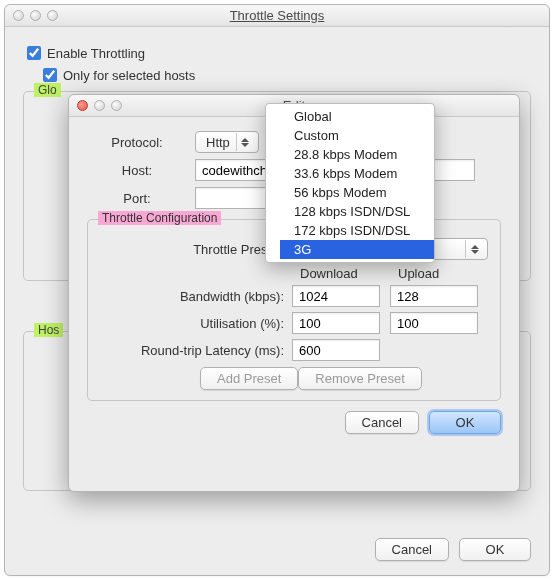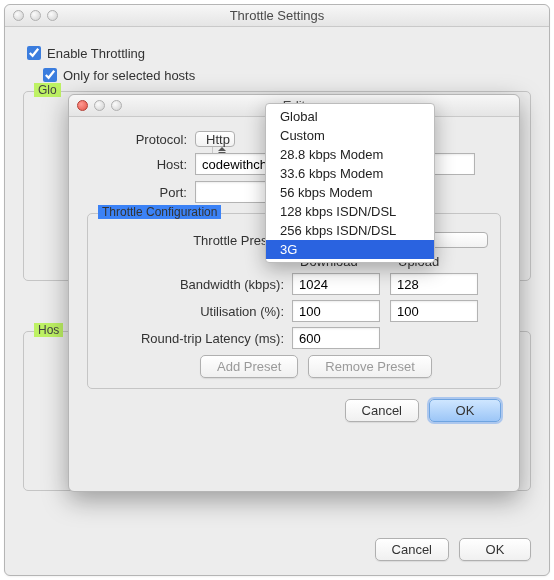--- a/index.html
+++ b/index.html
@@ -33,21 +33,21 @@
   .traffic {
     display:flex; gap:6px; position:absolute; left:8px; top:5px;
   }
   .dot {
     width:11px; height:11px; border-radius:50%;
     background: radial-gradient(circle at 35% 35%, #fbfbfb, #d0d0d0);
     border:1px solid #b0b0b0;
   }
   .dot.red { background: radial-gradient(circle at 35% 35%, #ff9a92, #e45549); border-color:#b43e34; }
   .title {
-    flex:1; text-align:center; font-size:13px; color:#4a4a4a;
+    flex:1; text-align:center; font-size:13px; color:#4a4a4a;text-decoration:underline;
   }
   .content { padding: 16px 18px 12px 18px; }
 
   
   .main { left:4px; top:4px; width:546px; height:572px; }
   .checkbox-row { display:flex; align-items:center; margin-bottom:2px; }
   .checkbox-row.indent { margin-left:16px; }
   input[type=checkbox] { width:14px; height:14px; margin-right:6px; accent-color:#3b7dde; }
   .groupbox {
     border:1px solid #c5c5c5; border-radius:5px; background:#ededed;
@@ -75,72 +75,72 @@
     background: linear-gradient(#cfe6ff,#9cc6f7);
     border-color:#6fa4e0;
     box-shadow: 0 0 0 2px rgba(120,170,240,0.55);
   }
 
   
   .dialog { left:68px; top:94px; width:452px; height:398px; z-index:5; box-shadow:0 8px 26px rgba(0,0,0,0.35); background:#ececec; }
   .dialog .content { padding:14px 18px 14px 18px; }
 
   .form-row { display:flex; align-items:center; margin-bottom:6px; }
-  .form-row label { width:108px; text-align:right; padding-right:8px; font-size:13px; }
+  .form-row label { width:108px; text-align:center; padding-right:8px; font-size:13px; }
   input.text {
     border:1px solid #b3b3b3; background:#ffffff; height:22px;
     padding:2px 6px; font-size:13px; border-radius:0;
     box-shadow: inset 0 1px 2px rgba(0,0,0,0.08);
   }
   .select {
     display:inline-flex; align-items:center;
     background:linear-gradient(#ffffff,#f2f2f2);
-    border:1px solid #b0b0b0; border-radius:4px; height:16px;
-    padding:0 4px 0 10px; font-size:13px;flex-direction:column;
+    border:1px solid #b0b0b0; border-radius:4px; height:22px;
+    padding:0 4px 0 10px; font-size:13px;
   }
   .select .arrowbox {
     width:18px; height:18px; margin-left:6px;
     display:flex; flex-direction:column; align-items:center; justify-content:center;
     border-left:1px solid #c8c8c8;
   }
   .select .arrowbox::before {
     content:""; border-left:4px solid transparent; border-right:4px solid transparent;
     border-bottom:4px solid #555; margin-bottom:1px;
   }
   .select .arrowbox::after {
     content:""; border-left:4px solid transparent; border-right:4px solid transparent;
     border-top:4px solid #555;
   }
 
   .gb-throttle {
     border:1px solid #c5c5c5; border-radius:5px;
     margin:10px 0 10px 0; padding:16px 12px 10px 12px; position:relative;
     background:#ececec;
   }
-  .gb-throttle .glabel { position:absolute; top:-9px; left:10px; background:#3b82f6; padding:0 4px; font-size:12px; }
+  .gb-throttle .glabel { position:absolute; top:-9px; left:10px; background:#f9a8d4; padding:0 4px; font-size:12px; }
 
   .cols-header { display:flex; margin-left:200px; gap:10px; margin-bottom:4px; margin-top:6px; }
   .cols-header span { width:88px; font-size:13px; }
   .valrow { display:flex; align-items:center; margin-bottom:5px; }
   .valrow label { width:192px; text-align:right; padding-right:8px; font-size:13px; }
   .valrow input.text { width:88px; }
   .valrow .gap { width:10px; }
-  .preset-buttons { display:flex; gap:10px; margin-left:100px; margin-top:6px; }
+  .preset-buttons { display:flex; margin-left:100px; margin-top:6px; }
 
   .dialog-footer { display:flex; gap:10px; justify-content:flex-end; margin-top:8px; }
 
   
   .menu {
     position:absolute; left:265px; top:103px; width:170px; z-index:20;
     background:#ffffff; border:1px solid #bcbcbc; border-radius:4px;
     box-shadow:0 6px 20px rgba(0,0,0,0.3);
     padding:3px 0;
   }
   .menu-item {
-    padding:2px 14px; font-size:13px; color:#222; white-space:nowrap;
+    padding:2px 14px; font-size:13px; color:#222; white-space:nowrap;margin-left:14px;
   }
   .menu-item.selected {
     background:#2a63e0; color:#fff;
   }
 
   
   [data-bind]:empty { min-height:1em; }
 </style>
 </head>
 <body>
@@ -257,15 +257,15 @@
   </div>
 </div>
 
 <div class="menu" id="preset-menu">
     <div class="menu-item">Global</div>
     <div class="menu-item">Custom</div>
     <div class="menu-item">28.8 kbps Modem</div>
     <div class="menu-item">33.6 kbps Modem</div>
     <div class="menu-item">56 kbps Modem</div>
     <div class="menu-item">128 kbps ISDN/DSL</div>
-    <div class="menu-item">256 kbps ISDN/DSL</div>
+    <div class="menu-item">172 kbps ISDN/DSL</div>
     <div class="menu-item selected">3G</div>
   </div>
 
 </body></html>

